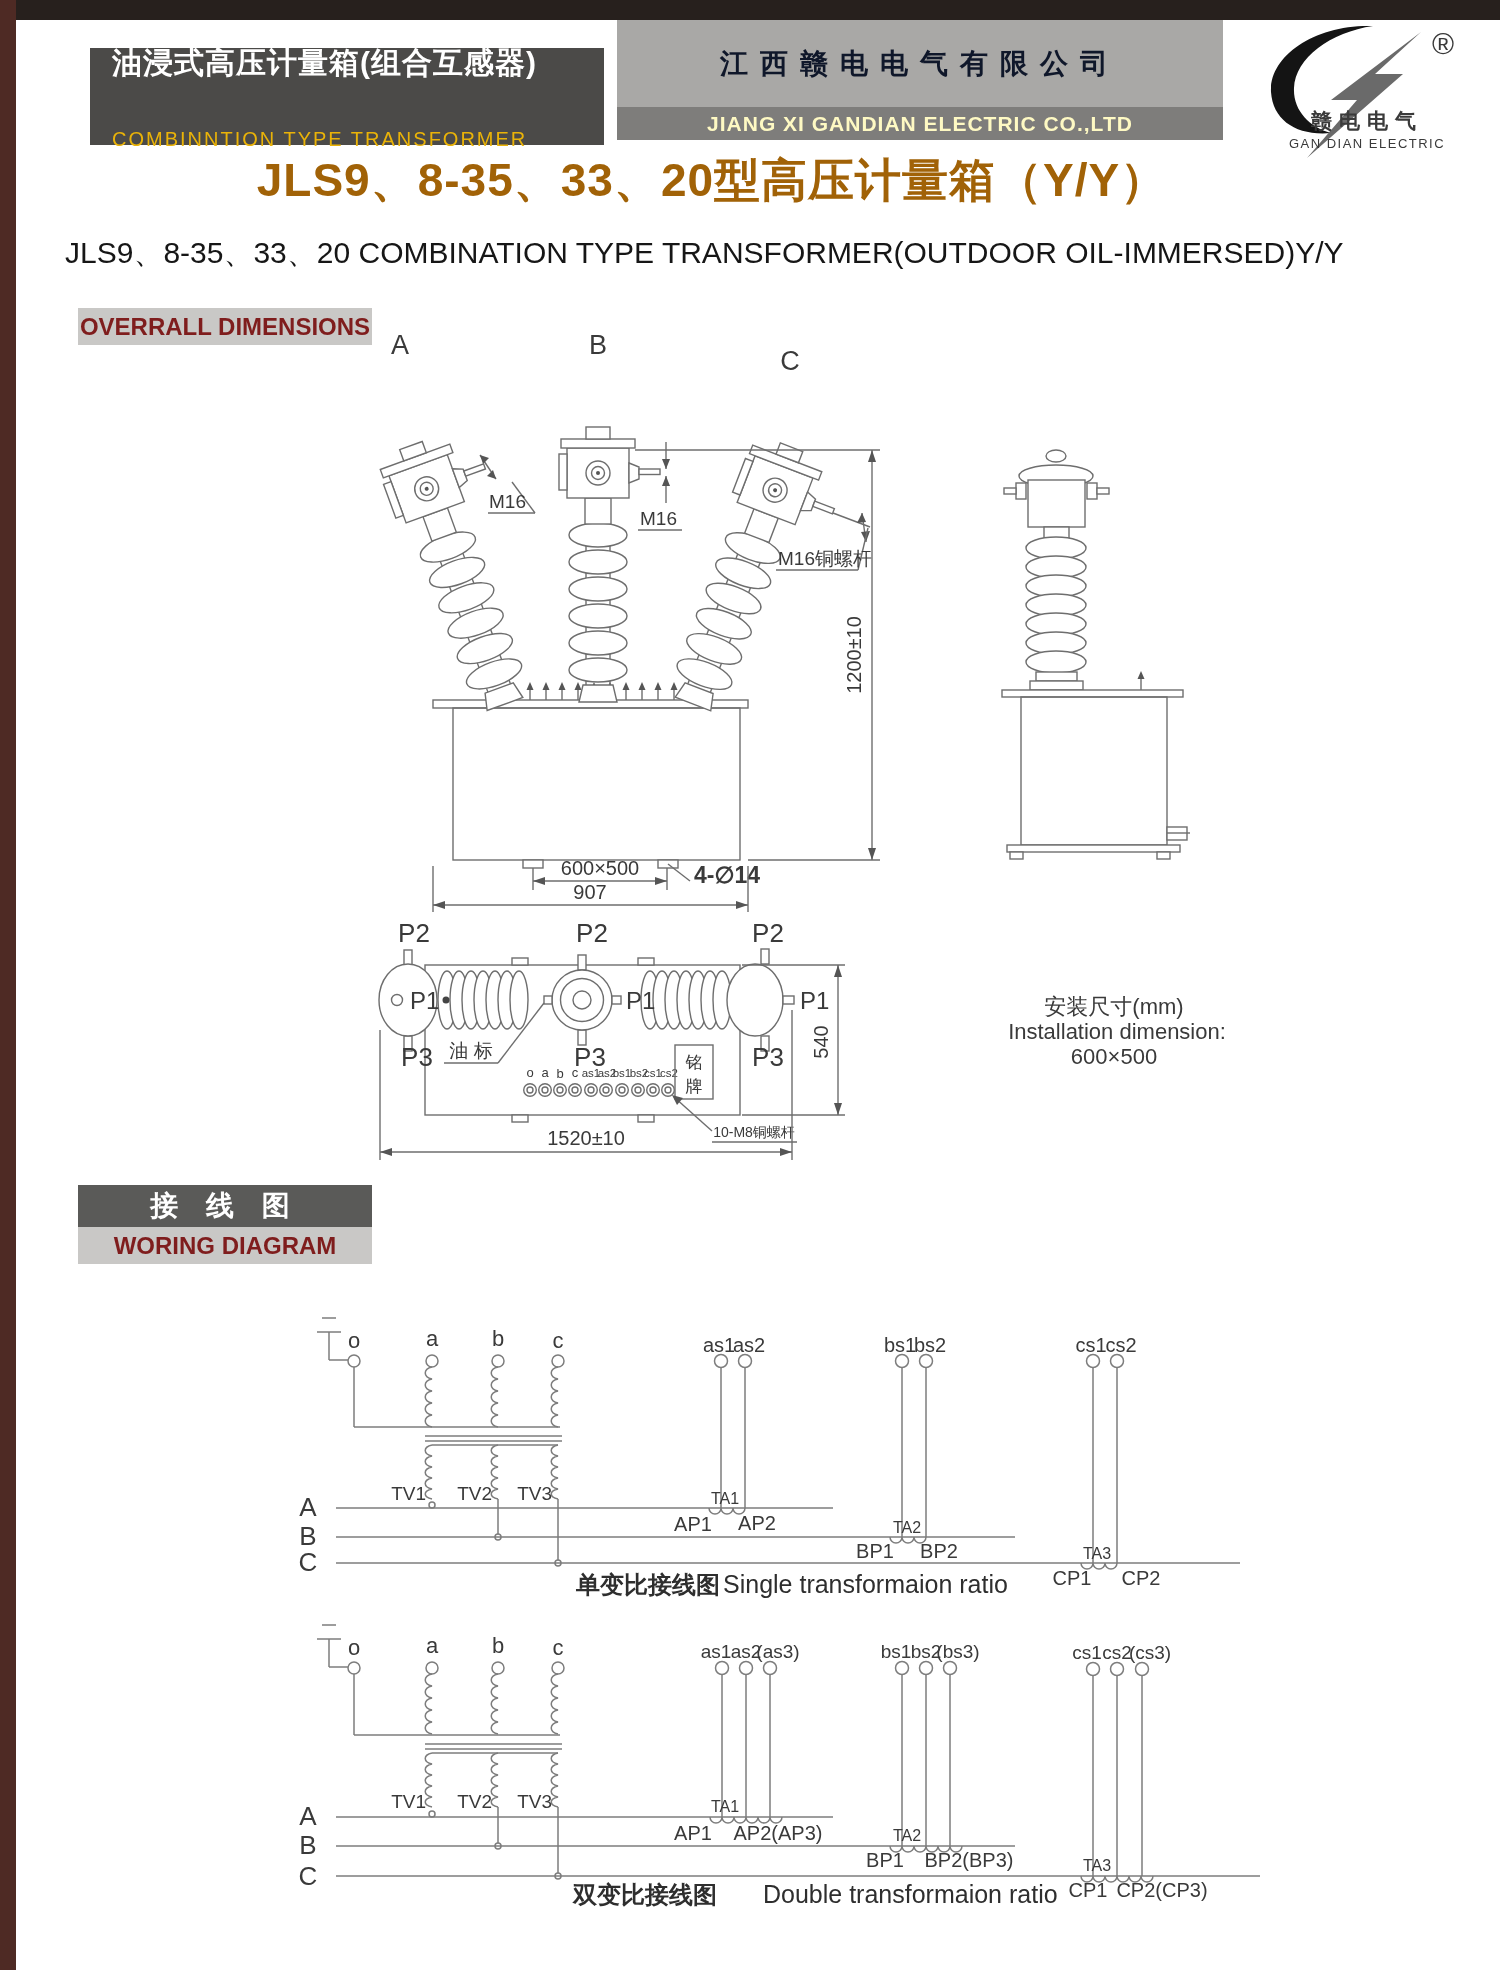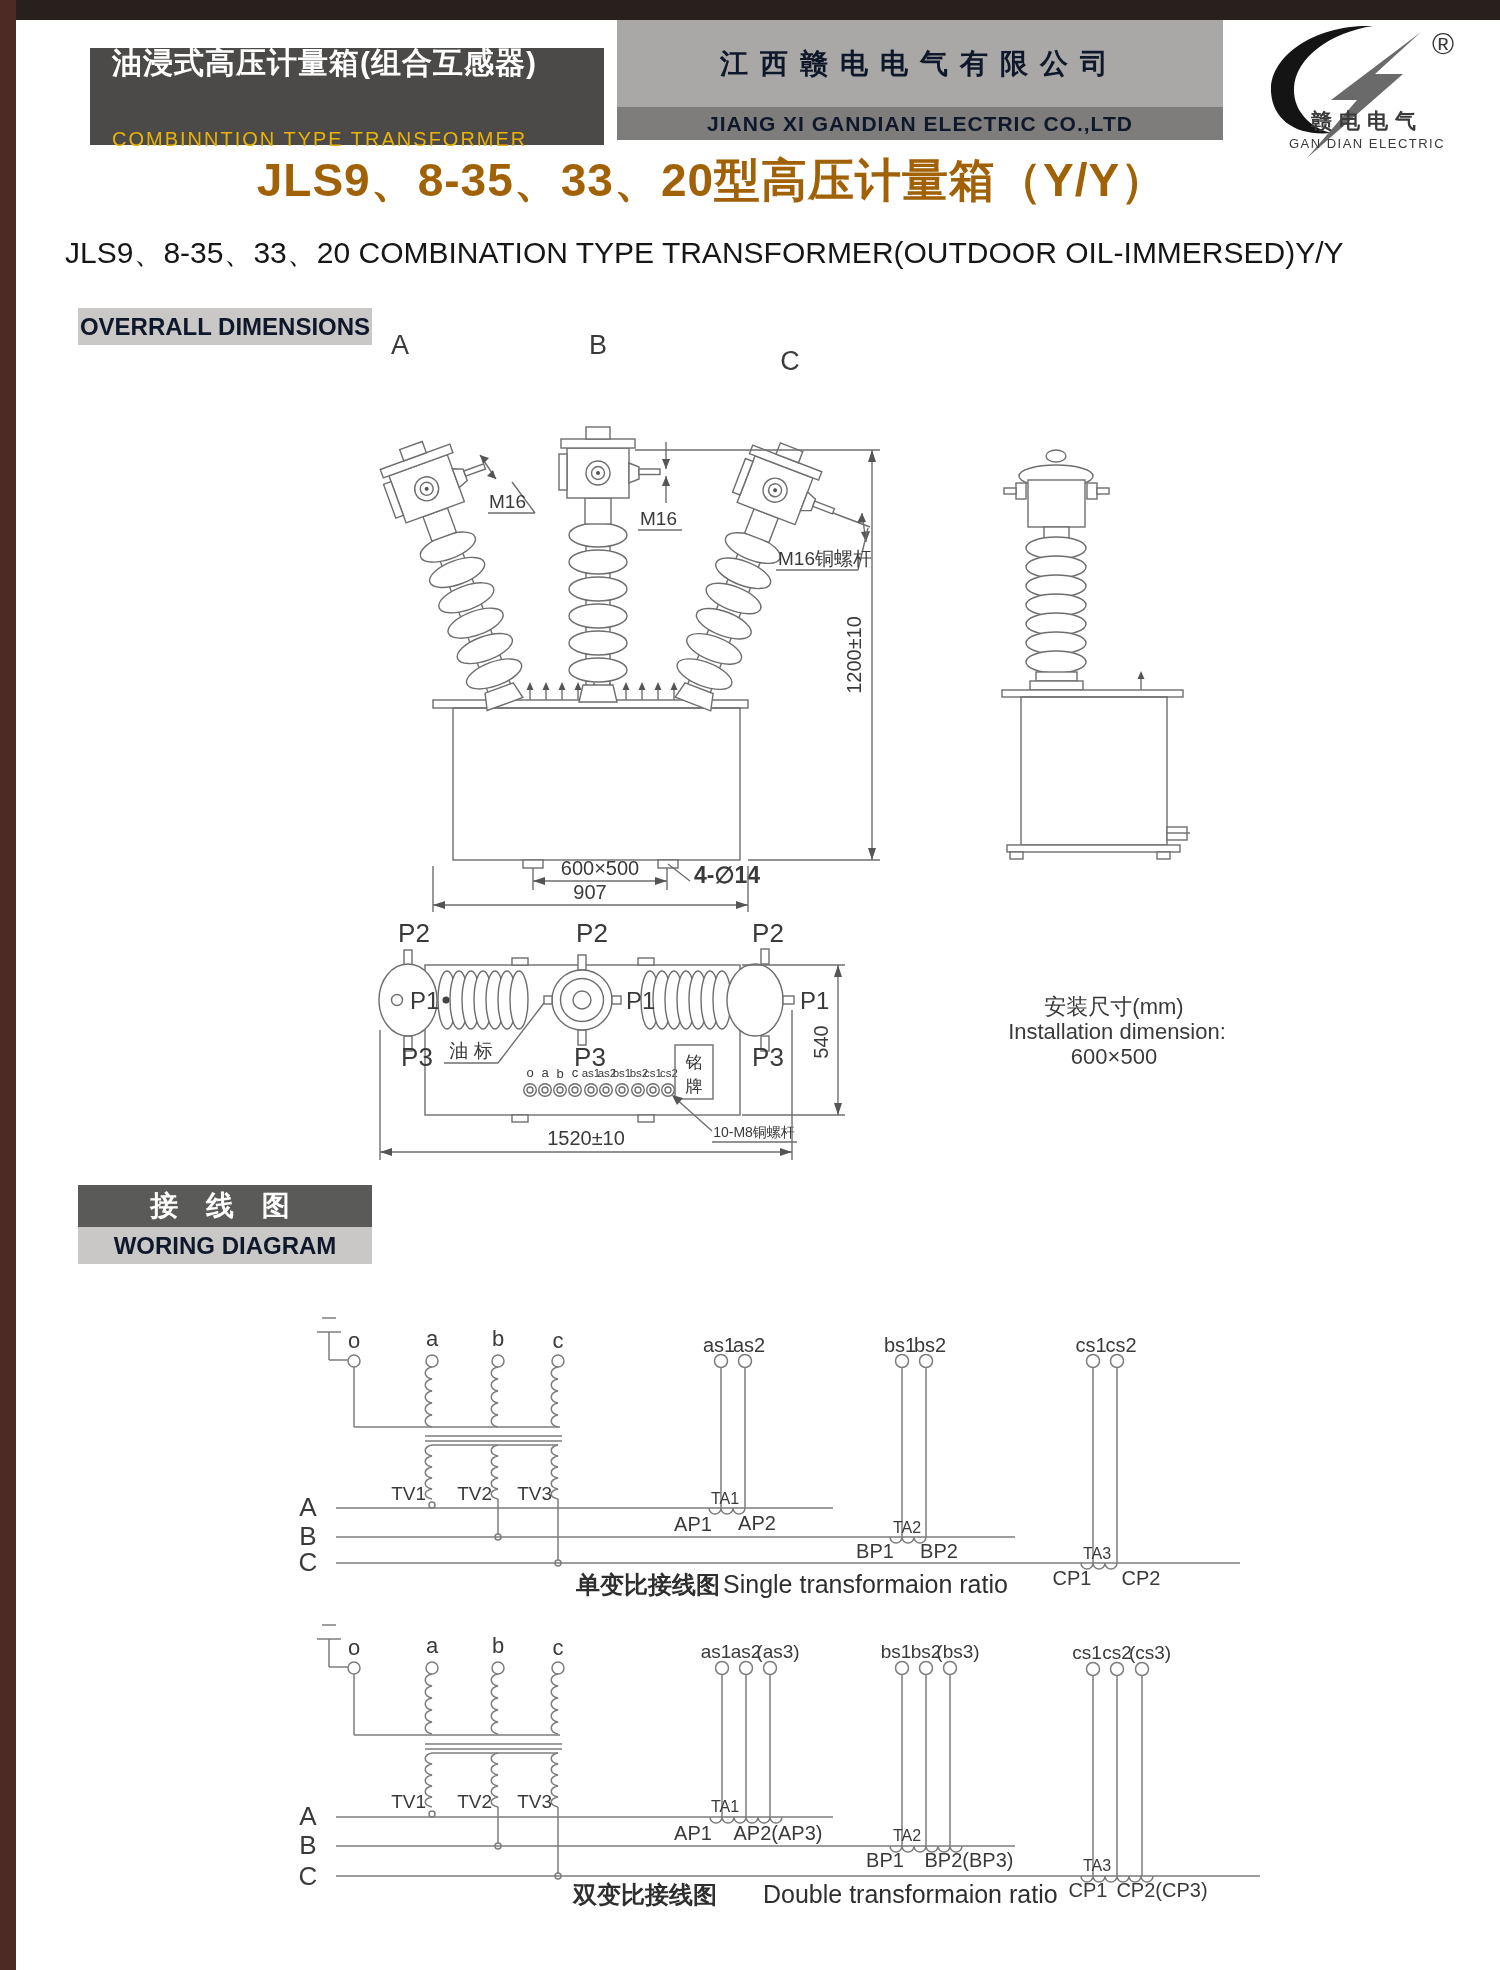--- a/index.html
+++ b/index.html
@@ -9,35 +9,35 @@
   .edge-left{position:absolute;left:0;top:0;width:16px;height:1970px;background:#4e2a24;}
 
   
   .product-box{position:absolute;left:90px;top:48px;width:514px;height:97px;background:#4b4a48;
                color:#fff;display:flex;flex-direction:column;justify-content:center;padding-left:22px;box-sizing:border-box;gap:36px;}
   .product-zh{font-size:30px;font-weight:bold;letter-spacing:1px;}
   .product-en{font-size:20px;letter-spacing:2px;margin-top:8px;color:#eab308;}
   .company-box{position:absolute;left:617px;top:20px;width:606px;height:120px;}
   .company-zh{height:87px;background:#a9a8a6;color:#0f172a;font-size:28px;font-weight:bold;
               letter-spacing:12px;display:flex;align-items:center;justify-content:center;}
-  .company-en{height:33px;background:#7e7d7b;color:#0f172a;font-size:21px;font-weight:bold;
+  .company-en{height:33px;background:#7e7d7b;color:#fef9c3;font-size:21px;font-weight:bold;
               letter-spacing:1px;display:flex;align-items:center;justify-content:center;}
   .logo{position:absolute;left:1245px;top:18px;width:215px;height:140px;}
 
   
   .doc-title{position:absolute;left:12px;top:150px;width:1400px;text-align:center;
              font-size:46px;font-weight:bold;color:#a16207;letter-spacing:1px;}
   .doc-subtitle{position:absolute;left:65px;top:233px;width:1380px;
              font-size:30px;font-weight:normal;color:#161616;letter-spacing:0px;}
 
   
   .sec{position:absolute;left:78px;width:294px;}
   .sec .zh{height:42px;background:#5a5a58;color:#fff;font-size:28px;font-weight:bold;
            letter-spacing:10px;display:flex;align-items:center;justify-content:center;}
-  .sec .en{height:37px;background:#c9c8c6;color:#0f172a;font-size:24px;font-weight:bold;
+  .sec .en{height:37px;background:#c9c8c6;color:#7f1d1d;font-size:24px;font-weight:bold;
            display:flex;align-items:center;justify-content:center;letter-spacing:0px;}
   .sec1{top:308px;}
   .sec2{top:1185px;}
 
   svg{position:absolute;left:0;}
   svg text{font-family:"Liberation Sans",sans-serif;fill:#3a3a3a;}
   .o-stroke{stroke:#6e6e6e;fill:none;stroke-width:1.4;}
   .o-fill{stroke:#6e6e6e;fill:#ffffff;stroke-width:1.4;}
   .w-stroke{stroke:#7d7d7d;fill:none;stroke-width:1.5;}
   .arr{fill:#555;stroke:none;}

